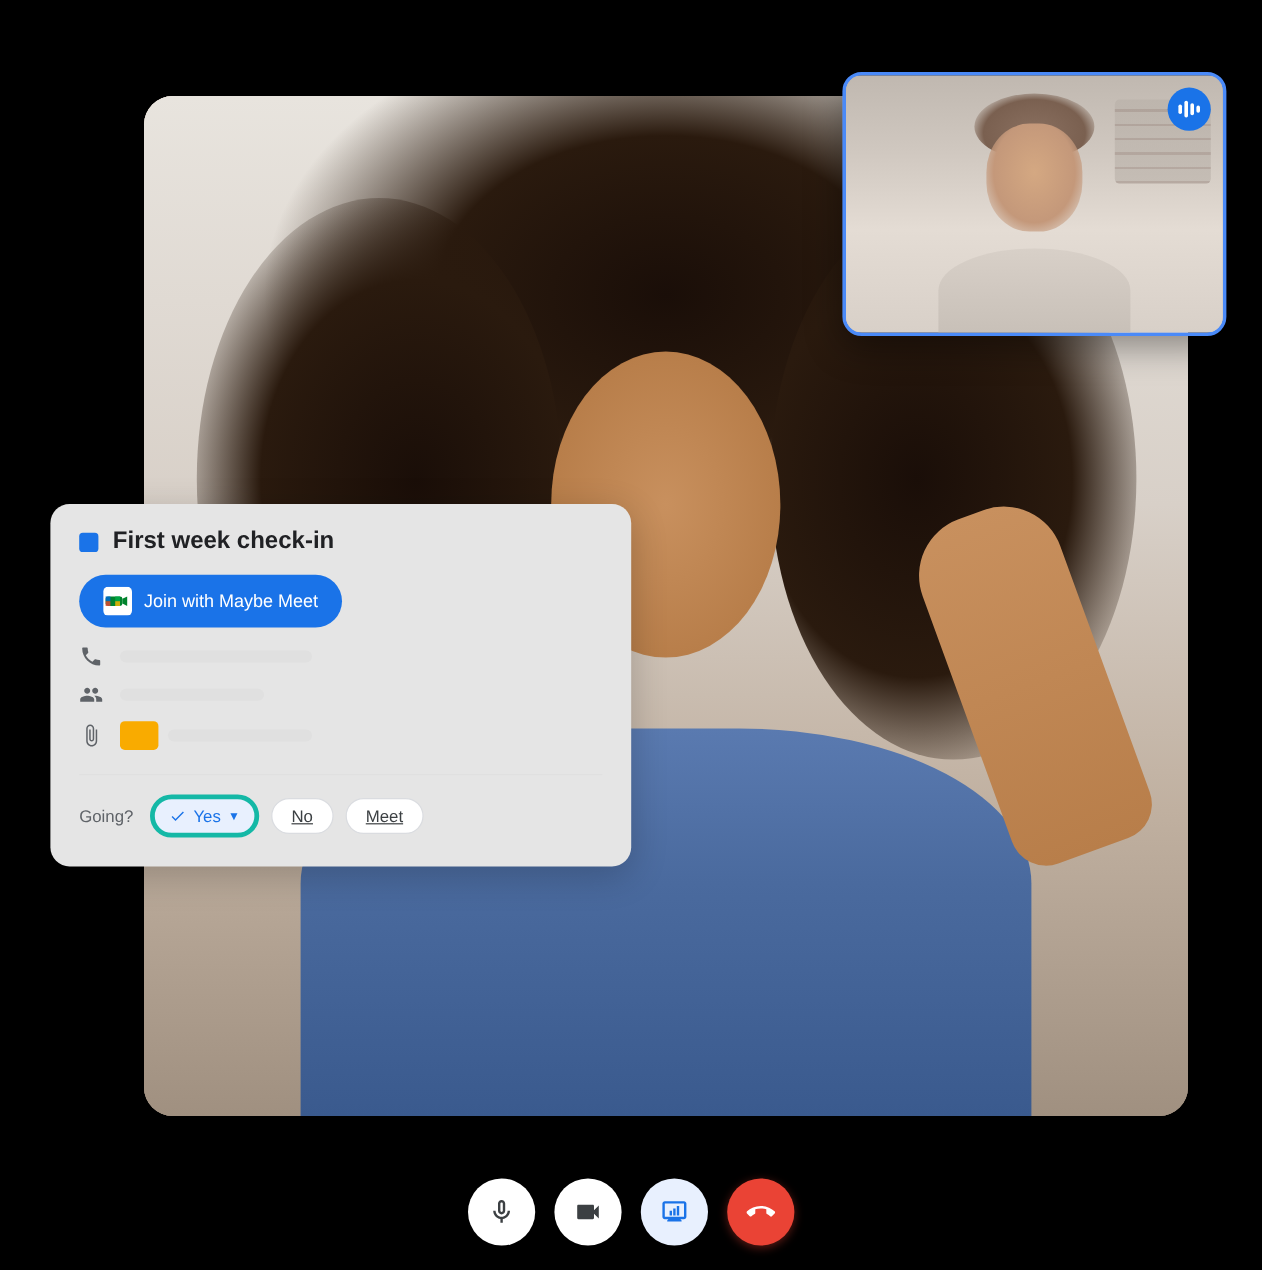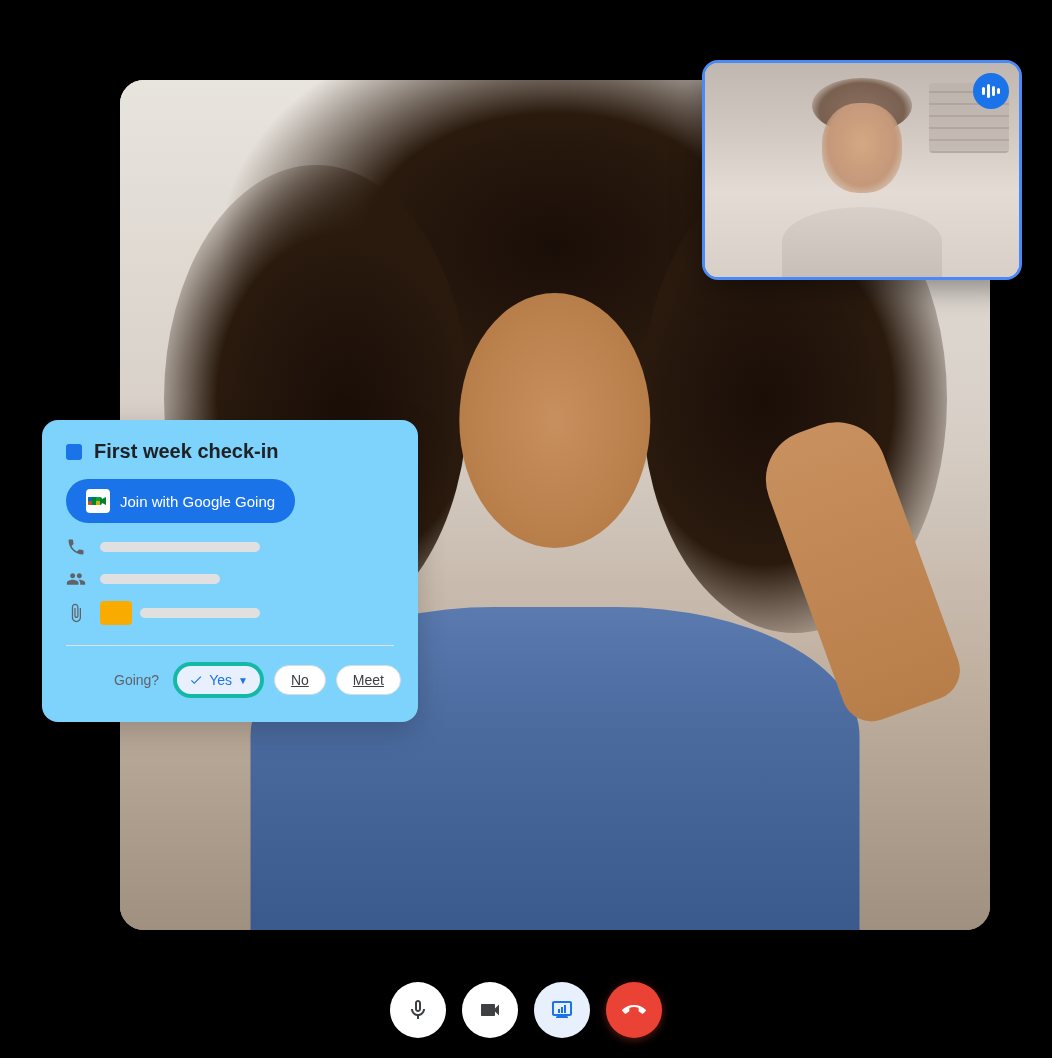--- a/index.html
+++ b/index.html
@@ -99,22 +99,22 @@
       width: 3px;
       background: white;
       border-radius: 2px;
     }
 
     
     .event-card {
       position: absolute;
       top: 420px;
       left: 42px;
-      width: 376px;
-      background: #7dd3fc;
+      width: 484px;
+      background: #e5e5e5;
       border-radius: 16px;
       padding: 20px 24px 24px;
       box-shadow: 0 8px 30px rgba(0,0,0,0.2);
       z-index: 20;
     }
 
     .event-title-row {
       display: flex;
       align-items: center;
       gap: 12px;
@@ -207,21 +207,20 @@
     .rsvp-row {
       display: flex;
       align-items: center;
       gap: 10px;
     }
 
     .rsvp-label {
       font-size: 14px;
       color: #5f6368;
       margin-right: 4px;
-      margin-left: 48px;
     }
 
     .rsvp-yes {
       display: flex;
       align-items: center;
       gap: 6px;
       background: #e8f0fe;
       border: 4px solid #14b8a6;
       border-radius: 20px;
       padding: 6px 12px;
@@ -344,21 +343,21 @@
         <rect width="24" height="24" rx="4" fill="white"></rect>
 
         <path d="M4 8h10a2 2 0 012 2v4a2 2 0 01-2 2H4a2 2 0 01-2-2v-4a2 2 0 012-2z" fill="#00832d"></path>
         <path d="M16 10l4-2v8l-4-2v-4z" fill="#00832d"></path>
 
         <rect x="2" y="8" width="4" height="4" fill="#0066da" opacity="0.8"></rect>
         <rect x="2" y="12" width="4" height="4" fill="#e94235" opacity="0.8"></rect>
         <rect x="10" y="8" width="4" height="4" fill="#00ac47" opacity="0.8"></rect>
         <rect x="10" y="12" width="4" height="4" fill="#ffba00" opacity="0.8"></rect>
       </svg>
-      <span>Join with Google Going</span>
+      <span>Join with Maybe Meet</span>
     </button>
 
     <div class="info-row">
       <svg class="info-icon" viewBox="0 0 24 24" fill="none">
         <path d="M6.62 10.79c1.44 2.83 3.76 5.14 6.59 6.59l2.2-2.2c.27-.27.67-.36 1.02-.24 1.12.37 2.33.57 3.57.57.55 0 1 .45 1 1V20c0 .55-.45 1-1 1-9.39 0-17-7.61-17-17 0-.55.45-1 1-1h3.5c.55 0 1 .45 1 1 0 1.25.2 2.45.57 3.57.11.35.03.74-.25 1.02l-2.2 2.2z" fill="#5f6368"></path>
       </svg>
       <div class="info-bar" style="width: 160px;"></div>
     </div>
 
     <div class="info-row">

